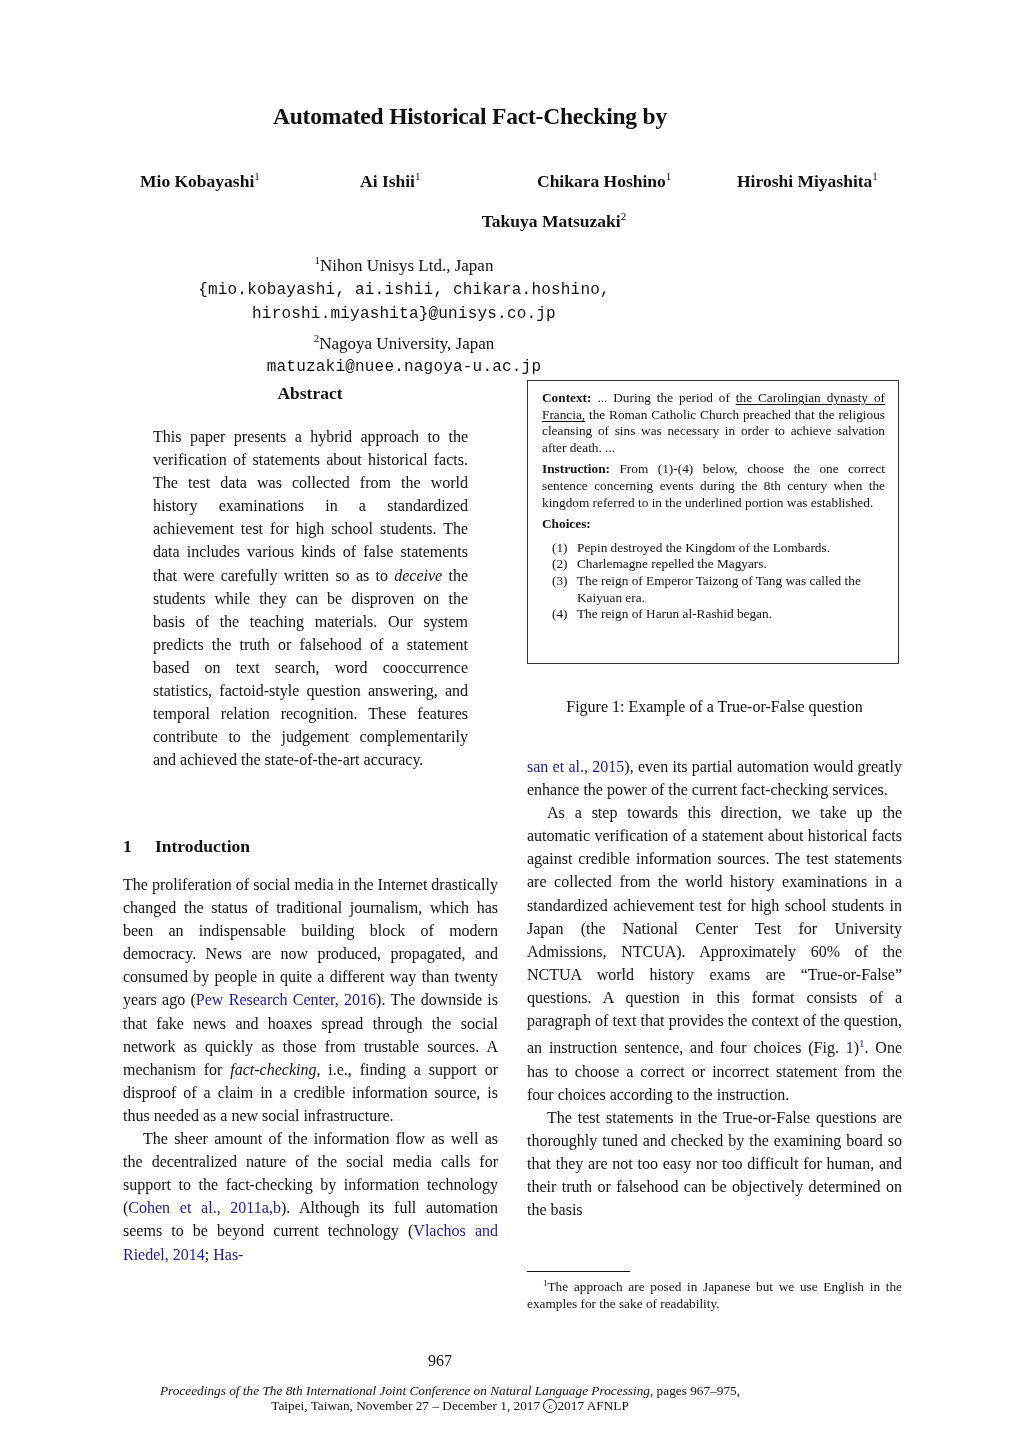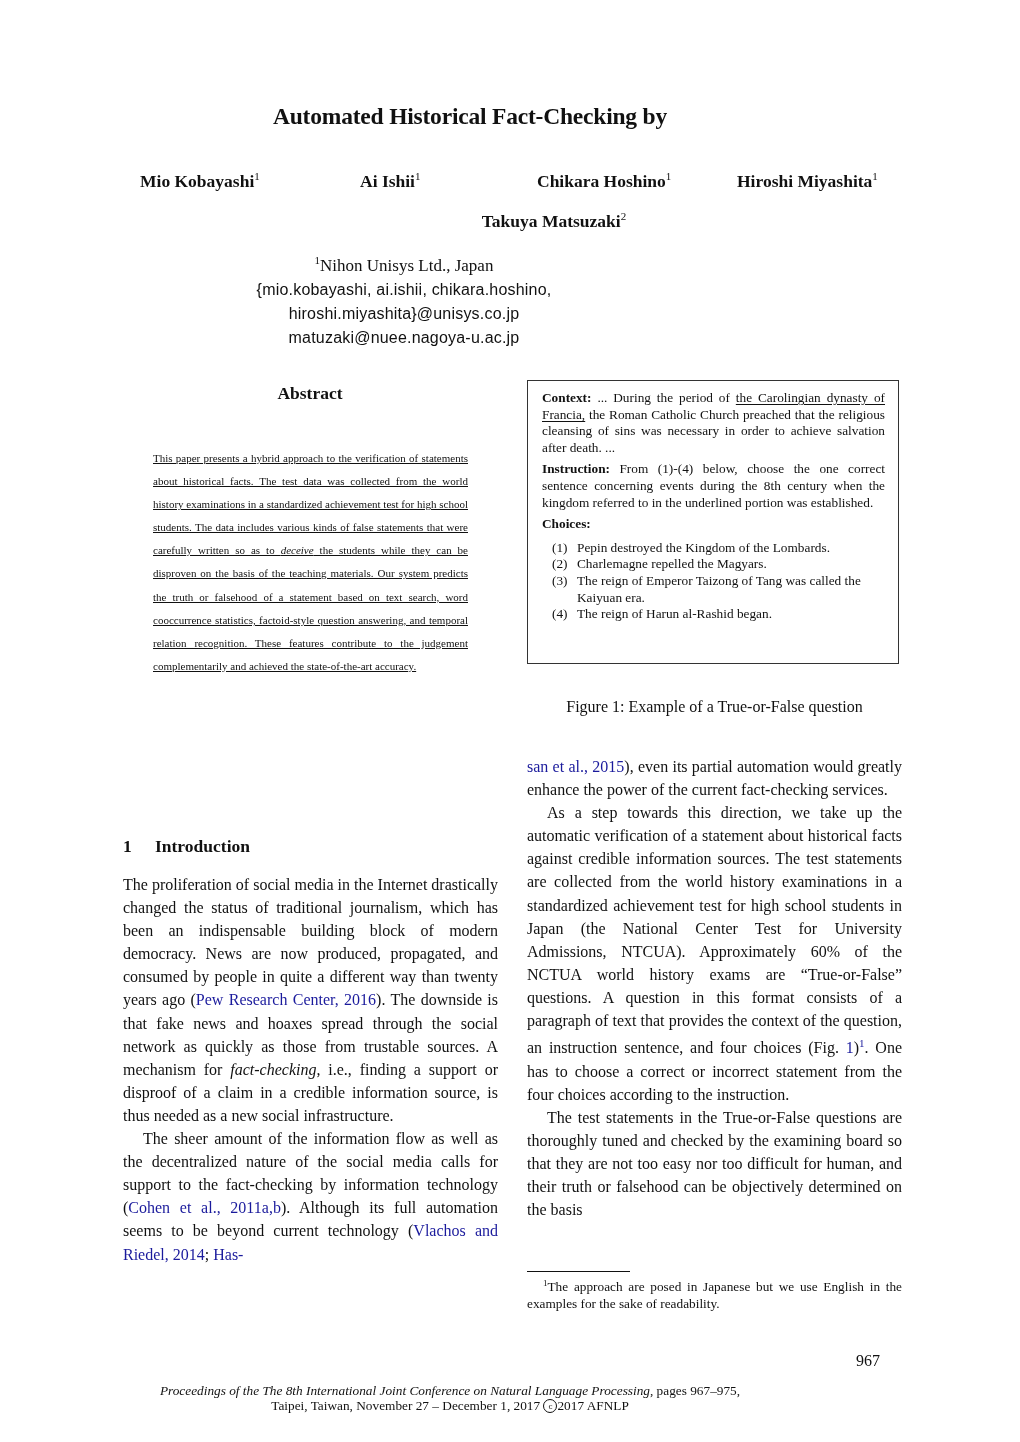--- a/index.html
+++ b/index.html
@@ -10,25 +10,25 @@
     .abs { position: absolute; }
     .title {
       left: 0; width: 940px; text-align: center; font-weight: bold;
       font-size: 23.5px; line-height: 29px; top: 102px; letter-spacing: -0.2px;
     }
     .authors-row { top: 170px; left: 0; width: 1020px; font-weight: bold; font-size: 17.5px; }
     .author { position: absolute; top: 0; white-space: nowrap; }
     .author sup, .aff sup { font-weight: normal; font-size: 11px; }
     .author2 { top: 210px; left: 0; width: 1020px; text-align: center; font-weight: bold; font-size: 17.5px; padding-left: 44px; }
     .aff-block { top: 248px; left: 0; width: 808px; text-align: center; font-size: 17px; line-height: 24px; }
-    .mono { font-family: Liberation Sans, sans-serif; font-size: 16px; letter-spacing: 0.2px; }
+    .mono { font-family: Liberation Mono, monospace; font-size: 16px; letter-spacing: 0.2px; }
     .abstract-head { top: 383px; left: 148px; width: 324px; text-align: center; font-weight: bold; font-size: 17.5px; }
     .abstract-body {
-      top: 447px; left: 153px; width: 315px; font-size: 11px; line-height: 23.1px;
-      text-align: justify; hyphens: manual; text-decoration: underline;
+      top: 425px; left: 153px; width: 315px; font-size: 16px; line-height: 23.1px;
+      text-align: justify; hyphens: manual;
     }
     .section-head { top: 836px; left: 123px; font-weight: bold; font-size: 17.5px; }
     .section-head .num { display: inline-block; width: 32px; }
     .col-left {
       top: 873px; left: 123px; width: 375px; font-size: 16px; line-height: 23.1px; text-align: justify;
     }
     .col-right {
       top: 755px; left: 527px; width: 375px; font-size: 16px; line-height: 23.1px; text-align: justify;
     }
     p { margin: 0; }
@@ -43,21 +43,21 @@
     .fig-box b { font-weight: bold; }
     .ul { text-decoration: underline; text-underline-offset: 2px; }
     .choices { margin: 7px 0 0 10px; padding: 0; list-style: none; }
     .choices li { display: flex; text-align: left; }
     .choices .n { width: 25px; flex: 0 0 25px; }
     .fig-caption { top: 698px; left: 527px; width: 375px; text-align: center; font-size: 16px; }
     .fn-rule { top: 1271px; left: 527px; width: 103px; height: 0; border-top: 1px solid #111; }
     .footnote { top: 1275px; left: 527px; width: 375px; font-size: 13.3px; line-height: 16.8px; text-align: justify; }
     .footnote .fi { text-indent: 16px; }
     .footnote sup { font-size: 9px; }
-    .page-num { top: 1352px; left: 0; width: 880px; text-align: right; font-size: 16px; }
+    .page-num { top: 1352px; left: 0; width: 880px; text-align: center; font-size: 16px; }
     .proceedings { top: 1383px; left: 0; width: 900px; text-align: center; font-size: 13.3px; line-height: 15px; }
     .proceedings i { font-style: italic; }
     sup.ref { font-size: 11px; color: #1a1a9c; }
     .copy { display: inline-block; border: 1px solid #111; border-radius: 50%; width: 12px; height: 12px; line-height: 12px; font-size: 9px; text-align: center; vertical-align: 1px; }
   </style>
 </head>
 <body>
 
 <div class="abs title">
   <div>Automated Historical Fact-Checking by</div>
@@ -70,20 +70,21 @@
   <span class="author" style="left:737px"><span>Hiroshi Miyashita</span><sup>1</sup></span>
 </div>
 <div class="abs author2">
   <span>Takuya Matsuzaki</span><sup style="font-weight:normal;font-size:11px">2</sup>
 </div>
 
 <div class="abs aff-block">
   <div class="aff"><sup>1</sup><span>Nihon Unisys Ltd., Japan</span></div>
   <div class="mono">{mio.kobayashi, ai.ishii, chikara.hoshino,</div>
   <div class="mono">hiroshi.miyashita}@unisys.co.jp</div>
+  <div class="aff"><sup>2</sup><span>Nagoya University, Japan</span></div>
   <div class="mono">matuzaki@nuee.nagoya-u.ac.jp</div>
 </div>
 
 <div class="abs abstract-head">Abstract</div>
 <div class="abs abstract-body">
   <span>This paper presents a hybrid approach to the verification of statements about historical facts. The test data was collected from the world history examinations in a standardized achievement test for high school students. The data includes various kinds of false statements that were carefully written so as to </span><i>deceive</i><span> the students while they can be disproven on the basis of the teaching materials. Our system predicts the truth or falsehood of a statement based on text search, word cooccurrence statistics, factoid-style question answering, and temporal relation recognition. These features contribute to the judgement complementarily and achieved the state-of-the-art accuracy.</span>
 </div>
 
 <div class="abs section-head">
   <span class="num">1</span><span>Introduction</span>

